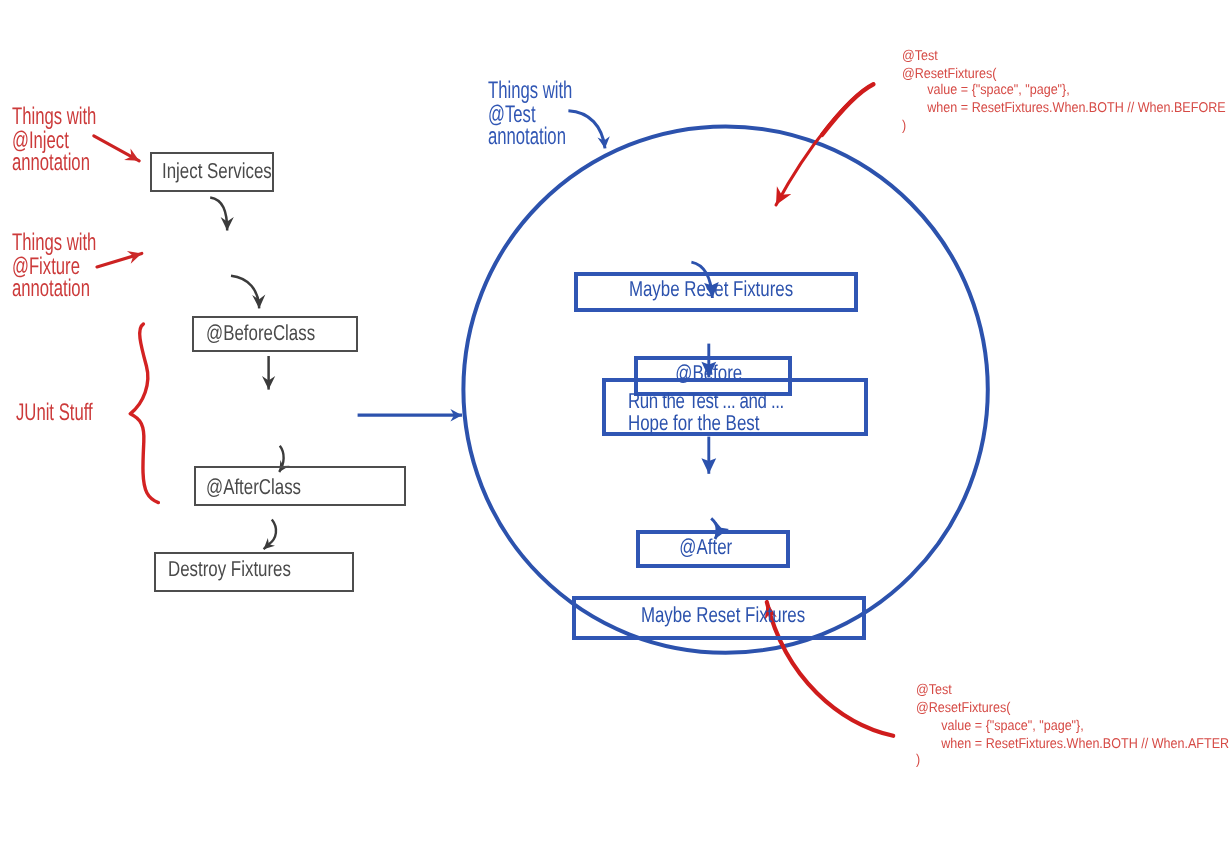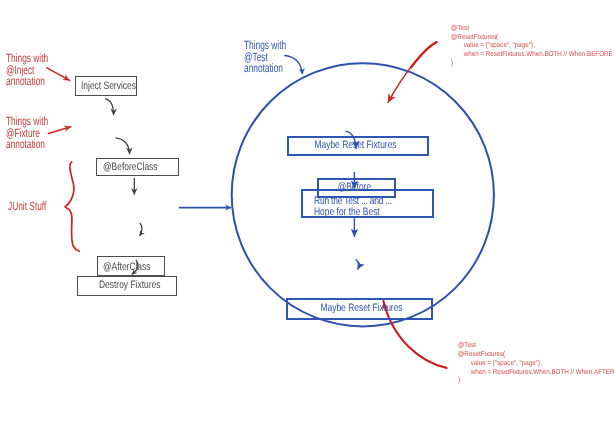--- a/index.html
+++ b/index.html
@@ -82,35 +82,38 @@
     <path d="M436.7,42.1 C430.5,45.2 421.0,54.5 411.0,67.5" fill="none" stroke="#cf1c1c" stroke-width="2.2" stroke-linecap="round"></path>
     <path d="M446.6,367.9 C420.0,362.0 392.5,339.0 383.4,301.0" fill="none" stroke="#cf1c1c" stroke-width="2.1" stroke-linecap="round" marker-end="url(#arrRedSlim)"></path>
   </svg>
 
   <div class="box dark" style="left:75px;top:76.2px;width:62px;height:20.1px;padding-left:5.2px;">
     <span class="lbl">Inject Services</span>
   </div>
   <div class="box dark" style="left:96.2px;top:157.5px;width:82.5px;height:18.9px;padding-left:5.4px;padding-top:2px;">
     <span class="lbl">@BeforeClass</span>
   </div>
-  <div class="box dark" style="left:96.8px;top:256px;width:68px;height:20.1px;padding-left:5.1px;padding-top:2.6px;">
+  <div class="box dark" style="left:96.8px;top:233px;width:106px;height:20.1px;padding-left:5.1px;padding-top:2.6px;">
     <span class="lbl">@AfterClass</span>
   </div>
-  <div class="box dark" style="left:76.8px;top:276px;width:100px;height:20.1px;padding-left:21px;">
+  <div class="box dark" style="left:76.8px;top:276px;width:100px;height:20.1px;padding-left:6px;">
     <span class="lbl">Destroy Fixtures</span>
   </div>
 
   <div class="box blue ctr" style="left:287.4px;top:110.2px;width:141.4px;height:19.6px;padding-right:5.6px;">
     <span class="lbl">Maybe Reset Fixtures</span>
   </div>
   <div class="box blue ctr" style="left:316.5px;top:152.2px;width:79.3px;height:19.8px;padding-right:3px;">
     <span class="lbl">@Before</span>
   </div>
   <div class="box blue" style="left:301.2px;top:189.2px;width:133px;height:28.6px;padding-left:10.5px;padding-top:7px;">
     <span class="lbl"><span style="letter-spacing:-0.24px;">Run the Test ... and ...</span><br><span>Hope for the Best</span></span>
+  </div>
+  <div class="box blue ctr" style="left:317.7px;top:238.8px;width:77.3px;height:19.1px;padding-right:7.4px;">
+    <span class="lbl">@After</span>
   </div>
   <div class="box blue ctr" style="left:285.7px;top:272.3px;width:147.8px;height:21.3px;padding-left:4.2px;">
     <span class="lbl">Maybe Reset Fixtures</span>
   </div>
 
   <div class="ann red" style="left:5.9px;top:53.0px;">
     <div>Things with</div>
     <div>@Inject</div>
     <div>annotation</div>
   </div>

